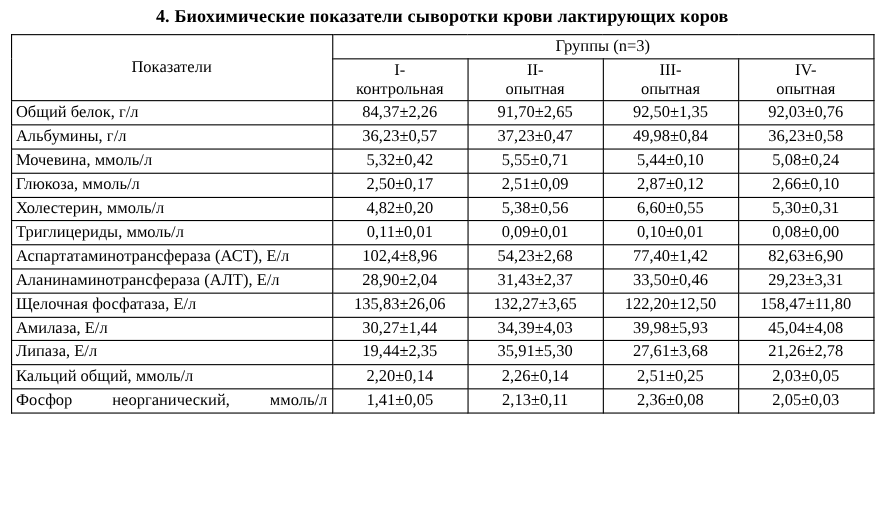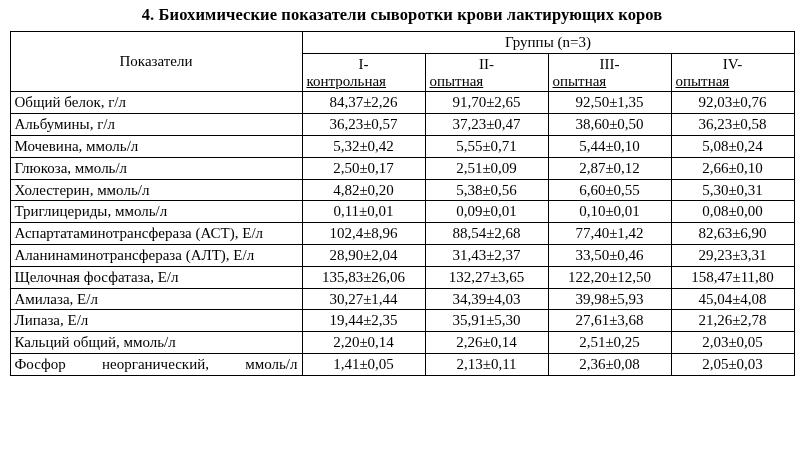--- a/index.html
+++ b/index.html
@@ -60,22 +60,21 @@
     vertical-align: top;
     padding-top: 2px;
     padding-bottom: 3px;
   }
   th.group-col .roman {
     display: block;
     text-align: center;
   }
   th.group-col .kind {
     display: block;
-    text-align: left;
-    text-decoration: underline;
+    text-align: center;
   }
   td.ind {
     text-align: left;
     padding-left: 5px;
     margin-left: 13px;
   }
   td.ind.justify {
     text-align: justify;
     text-align-last: justify;
   }
@@ -129,21 +128,21 @@
         <td class="ind">Общий белок, г/л</td>
         <td class="val">84,37±2,26</td>
         <td class="val">91,70±2,65</td>
         <td class="val">92,50±1,35</td>
         <td class="val">92,03±0,76</td>
       </tr>
       <tr>
         <td class="ind">Альбумины, г/л</td>
         <td class="val">36,23±0,57</td>
         <td class="val">37,23±0,47</td>
-        <td class="val">38,60±0,50</td>
+        <td class="val">49,98±0,84</td>
         <td class="val">36,23±0,58</td>
       </tr>
       <tr>
         <td class="ind">Мочевина, ммоль/л</td>
         <td class="val">5,32±0,42</td>
         <td class="val">5,55±0,71</td>
         <td class="val">5,44±0,10</td>
         <td class="val">5,08±0,24</td>
       </tr>
       <tr>
@@ -163,21 +162,21 @@
       <tr>
         <td class="ind">Триглицериды, ммоль/л</td>
         <td class="val">0,11±0,01</td>
         <td class="val">0,09±0,01</td>
         <td class="val">0,10±0,01</td>
         <td class="val">0,08±0,00</td>
       </tr>
       <tr>
         <td class="ind two-line">Аспартатаминотрансфераза (АСТ), Е/л</td>
         <td class="val">102,4±8,96</td>
-        <td class="val">88,54±2,68</td>
+        <td class="val">54,23±2,68</td>
         <td class="val">77,40±1,42</td>
         <td class="val">82,63±6,90</td>
       </tr>
       <tr>
         <td class="ind two-line">Аланинаминотрансфераза (АЛТ), Е/л</td>
         <td class="val">28,90±2,04</td>
         <td class="val">31,43±2,37</td>
         <td class="val">33,50±0,46</td>
         <td class="val">29,23±3,31</td>
       </tr>

